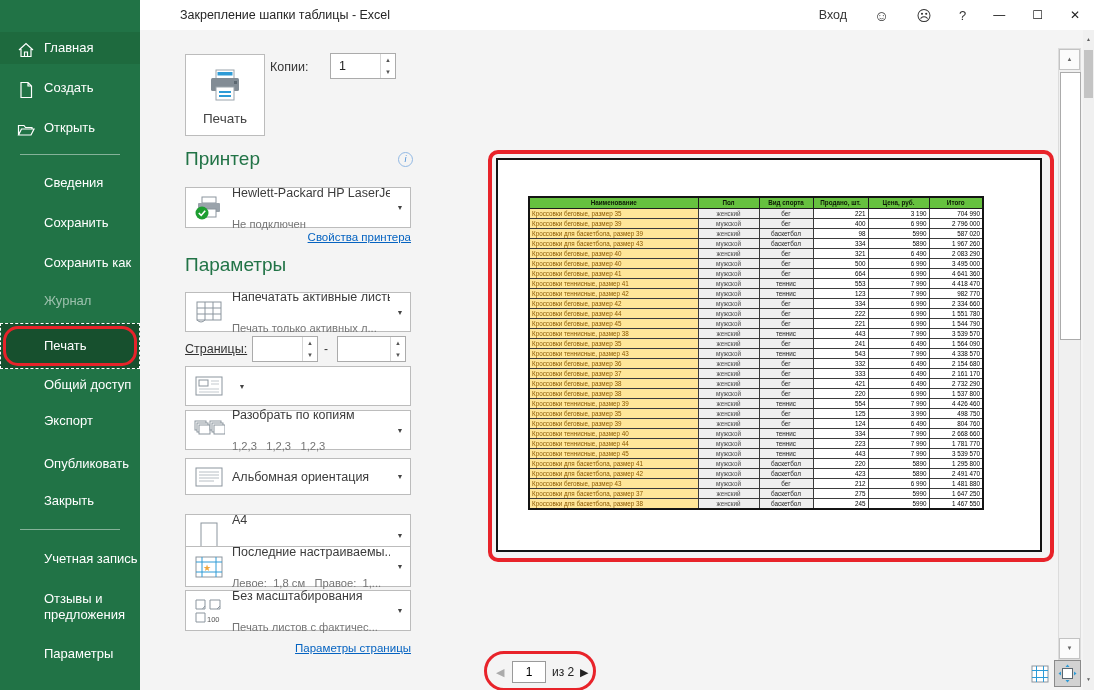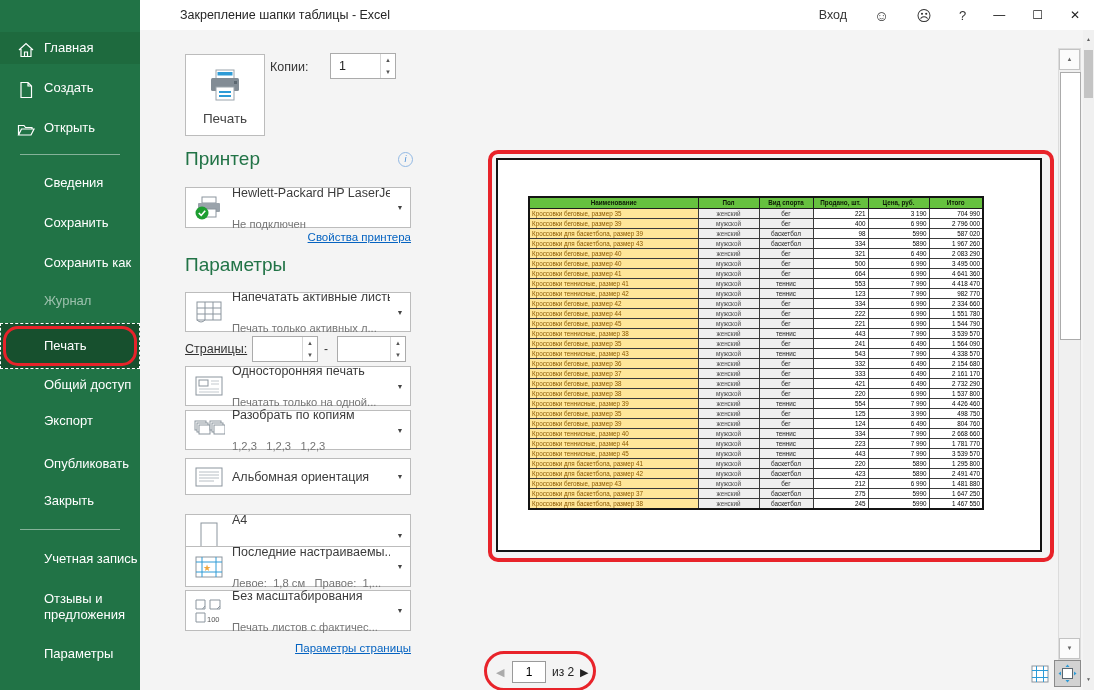--- a/index.html
+++ b/index.html
@@ -231,24 +231,20 @@
     </div>
 
     <div class="dd" style="top:336px;height:40px;">
       <span class="dd-icon">
         <svg width="30" height="24" viewBox="0 0 30 24">
           <rect x="2" y="3" width="26" height="18" fill="#fff" stroke="#8b959e"></rect>
           <rect x="5" y="6" width="9" height="6" fill="none" stroke="#8b959e"></rect>
           <path d="M5 15 H25 M5 18 H25 M17 7 H25 M17 10 H25" stroke="#c3c9ce" fill="none"></path>
         </svg>
       </span>
-      <div class="dd-text">
-        <div class="dd-title">Односторонняя печать</div>
-        <div class="dd-sub">Печатать только на одной...</div>
-      </div>
       <span class="dd-caret">▼</span>
     </div>
 
     <div class="dd" style="top:380px;height:40px;">
       <span class="dd-icon">
         <svg width="32" height="26" viewBox="0 0 32 26">
           <rect x="2" y="4" width="11" height="9" fill="#fff" stroke="#8b959e"></rect>
           <rect x="4" y="6" width="11" height="9" fill="#fff" stroke="#8b959e"></rect>
           <rect x="6" y="8" width="11" height="9" fill="#fff" stroke="#8b959e"></rect>
           <rect x="17" y="4" width="11" height="9" fill="#fff" stroke="#8b959e"></rect>

